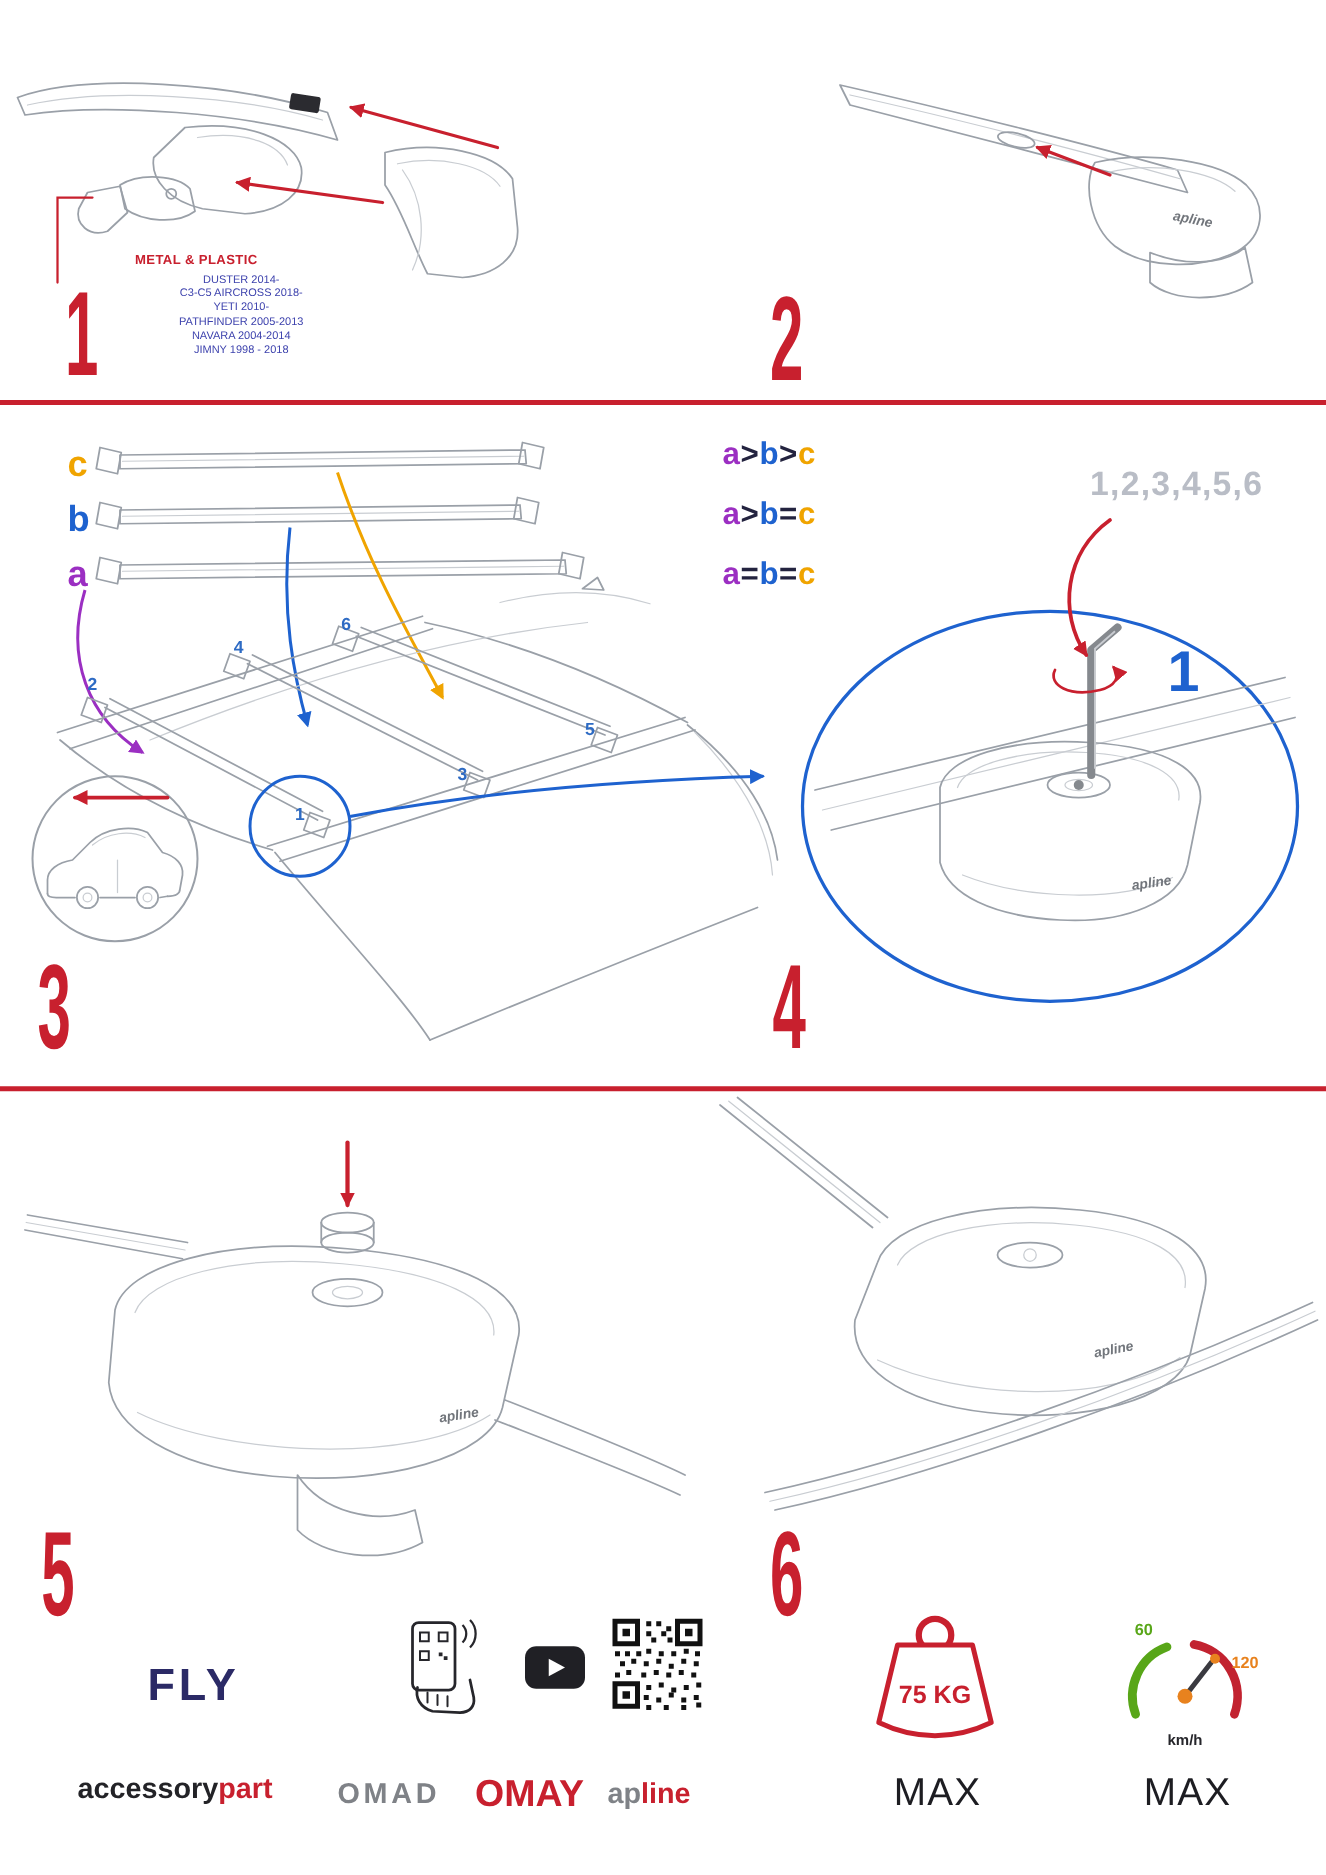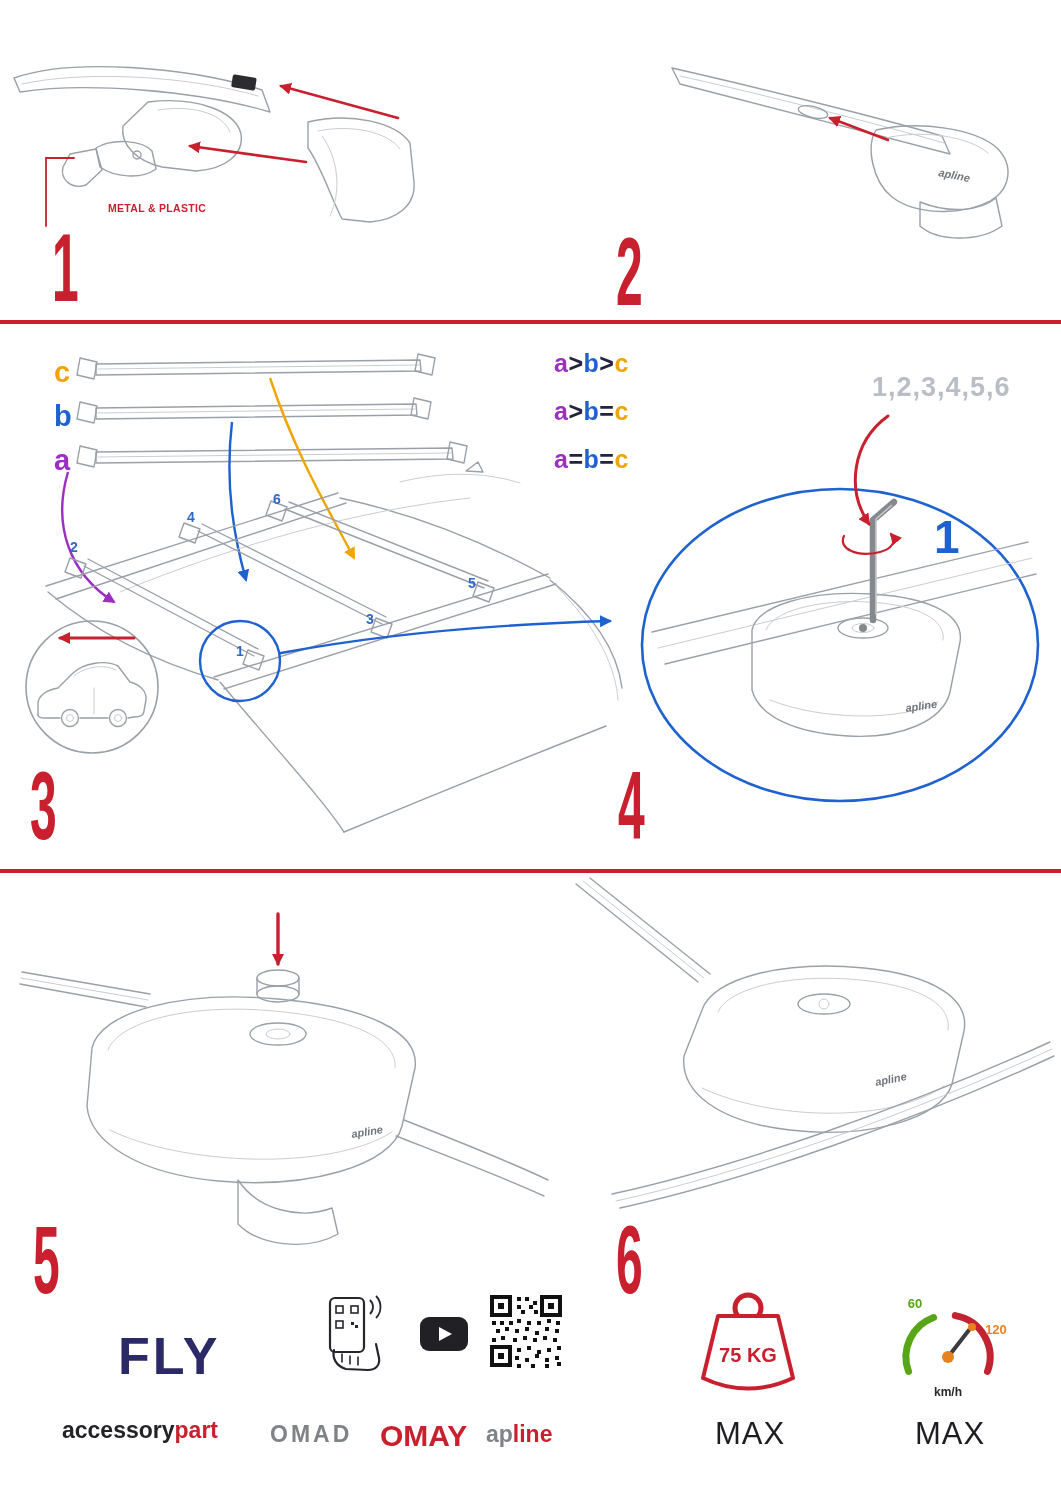--- a/index.html
+++ b/index.html
@@ -10,21 +10,21 @@
   .step-num{color:#c8202e;font-weight:700;font-size:96px;line-height:.84;transform:scaleX(.5);transform-origin:left top;letter-spacing:-3px}
   .material{width:170px;color:#c8202e;font-size:10.5px;font-weight:700;letter-spacing:.3px}
   .models{width:170px;text-align:center;color:#3d42ad;font-size:8.8px;line-height:11.2px;font-weight:500}
   .bar-label{font-size:29px;font-weight:700;line-height:1}
   .lbl-c{color:#f0a400}.lbl-b{color:#1e62cf}.lbl-a{color:#9b2fc2}
   .formula{font-size:25px;font-weight:700;line-height:30px;margin-bottom:18px;letter-spacing:.5px}
   .f-a{color:#9b2fc2}.f-b{color:#1e62cf}.f-c{color:#f0a400}.f-op{color:#23233f}
   .pos-num{font-size:14px;font-weight:700;color:#2e6bc4;line-height:1}
   .seq{font-size:27px;font-weight:600;color:#b9bdc6;letter-spacing:1px}
   .big-one{font-size:46px;font-weight:700;color:#1e62cf;line-height:1}
-  .brand-fly{font-size:52px;font-weight:700;color:#2b2a66;letter-spacing:3px;line-height:1}
+  .brand-fly{font-size:36px;font-weight:700;color:#2b2a66;letter-spacing:3px;line-height:1}
   .brand-line{font-size:23px;font-weight:700;line-height:1}
   .txt-dark{color:#232327}.txt-red{color:#c8202e}.txt-gray{color:#7f8287}
   .max-label{width:96px;text-align:center;font-size:31px;font-weight:400;color:#1d1d22;letter-spacing:1px}
   svg{overflow:visible}
   .ln{fill:none;stroke:#9aa0a8;stroke-width:1.4;stroke-linecap:round;stroke-linejoin:round}
   .ln2{fill:none;stroke:#c9cdd2;stroke-width:1;stroke-linecap:round}
   .red-l{fill:none;stroke:#c8202e;stroke-width:2.6;stroke-linecap:round}
   .blue-l{fill:none;stroke:#1e62cf;stroke-width:2.4;stroke-linecap:round}
   .brand-sm{fill:#71757b;font:italic 700 11px "Liberation Sans",sans-serif}
 </style>
@@ -54,20 +54,28 @@
     <g>
       <path class="ln" d="M308,92 C350,82 396,92 410,113 L414,152 C416,176 396,190 370,192 L342,189 C331,168 322,138 308,118 Z"></path>
       <path class="ln2" d="M318,101 C352,94 388,102 400,119"></path>
       <path class="ln2" d="M330,186 C342,160 338,128 322,106"></path>
     </g>
     <path class="red-l" d="M398,88 L281,56" marker-end="url(#ar1)"></path>
     <path class="red-l" d="M306,132 L190,116" marker-end="url(#ar1)"></path>
     <path class="red-l" style="stroke-width:1.8" d="M74,128 L46,128 L46,196"></path>
   </svg>
   <div class="abs material" style="left:108px;top:202px">METAL &amp; PLASTIC</div>
+  <div class="abs models" style="left:108px;top:218px">
+    <div>DUSTER 2014-</div>
+    <div>C3-C5 AIRCROSS 2018-</div>
+    <div>YETI 2010-</div>
+    <div>PATHFINDER 2005-2013</div>
+    <div>NAVARA 2004-2014</div>
+    <div>JIMNY 1998 - 2018</div>
+  </div>
   <span class="abs step-num" style="left:52px;top:228px">1</span>
 
   <svg class="abs" style="left:620px;top:30px" width="441" height="285" viewBox="0 0 441 285">
     <defs>
       <marker id="ar2" markerUnits="userSpaceOnUse" markerWidth="12" markerHeight="12" refX="10" refY="6" orient="auto">
           <path d="M0,0 L12,6 L0,12 Z" fill="#c8202e"></path>
         </marker>
     </defs>
     <g>
       <path class="ln" d="M52,38 C140,58 260,88 322,106 L330,124 C255,104 120,70 60,54 Z"></path>
@@ -166,21 +174,21 @@
       <circle class="ln2" cx="70" cy="388" r="3.5"></circle>
         <circle class="ln2" cx="118" cy="388" r="3.5"></circle>
       <path class="ln2" d="M74,346 C86,336 104,334 116,340"></path>
       <path class="ln2" d="M94,358 L94,384"></path>
       <path class="red-l" d="M134,308 L60,308" marker-end="url(#ar3r)" style="stroke-width:3"></path>
     </g>
   </svg>
   <span class="abs bar-label lbl-c" style="left:54px;top:358px">c</span>
   <span class="abs bar-label lbl-b" style="left:54px;top:402px">b</span>
   <span class="abs bar-label lbl-a" style="left:54px;top:446px">a</span>
-  <div class="abs" style="left:554px;top:348px">
+  <div class="abs" style="left:578px;top:348px">
     <div class="formula"><span class="f-a">a</span><span class="f-op">&gt;</span><span class="f-b">b</span><span class="f-op">&gt;</span><span class="f-c">c</span></div>
     <div class="formula"><span class="f-a">a</span><span class="f-op">&gt;</span><span class="f-b">b</span><span class="f-op">=</span><span class="f-c">c</span></div>
     <div class="formula"><span class="f-a">a</span><span class="f-op">=</span><span class="f-b">b</span><span class="f-op">=</span><span class="f-c">c</span></div>
   </div>
   <span class="abs pos-num" style="left:70px;top:540px">2</span>
   <span class="abs pos-num" style="left:187px;top:510px">4</span>
   <span class="abs pos-num" style="left:273px;top:492px">6</span>
   <span class="abs pos-num" style="left:236px;top:644px">1</span>
   <span class="abs pos-num" style="left:366px;top:612px">3</span>
   <span class="abs pos-num" style="left:468px;top:576px">5</span>

